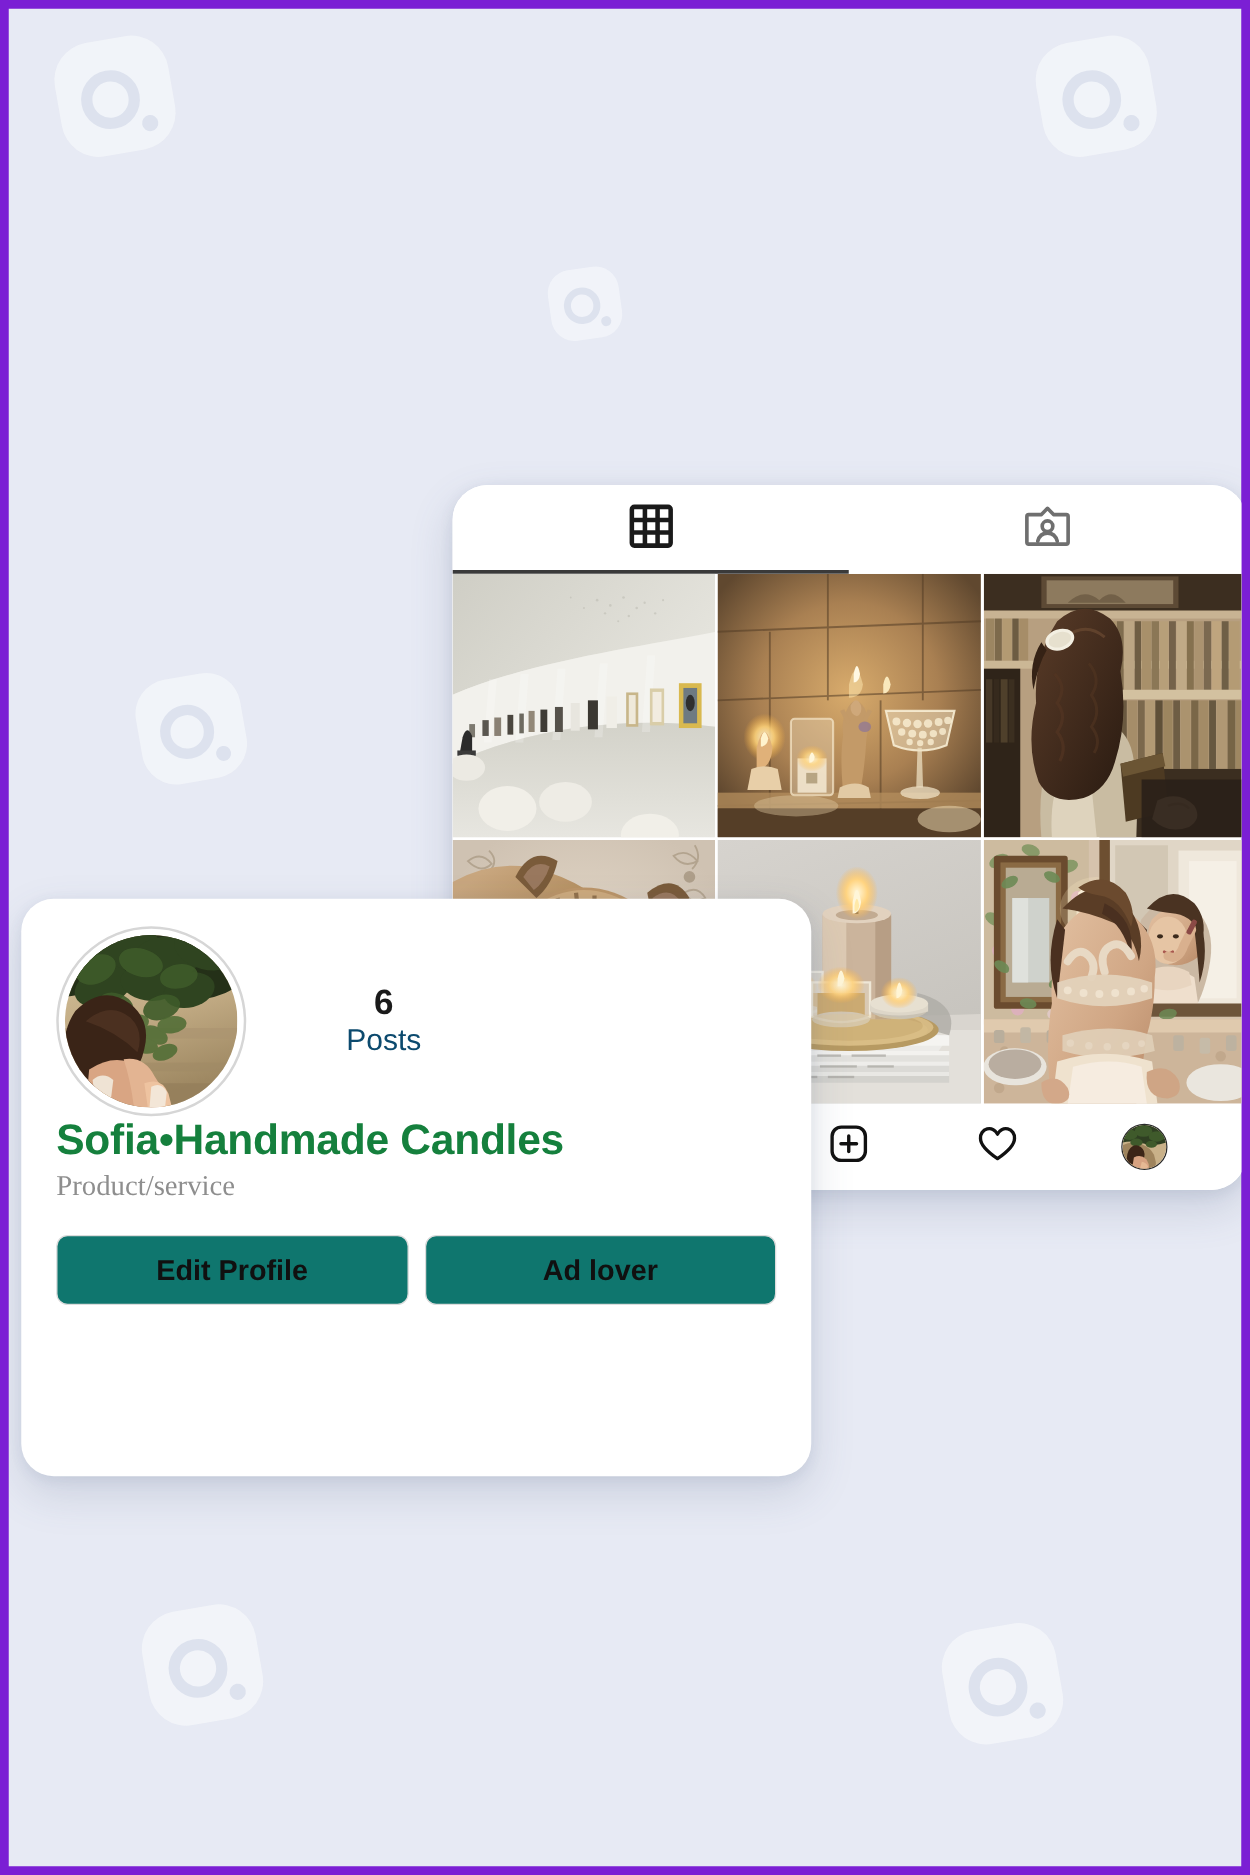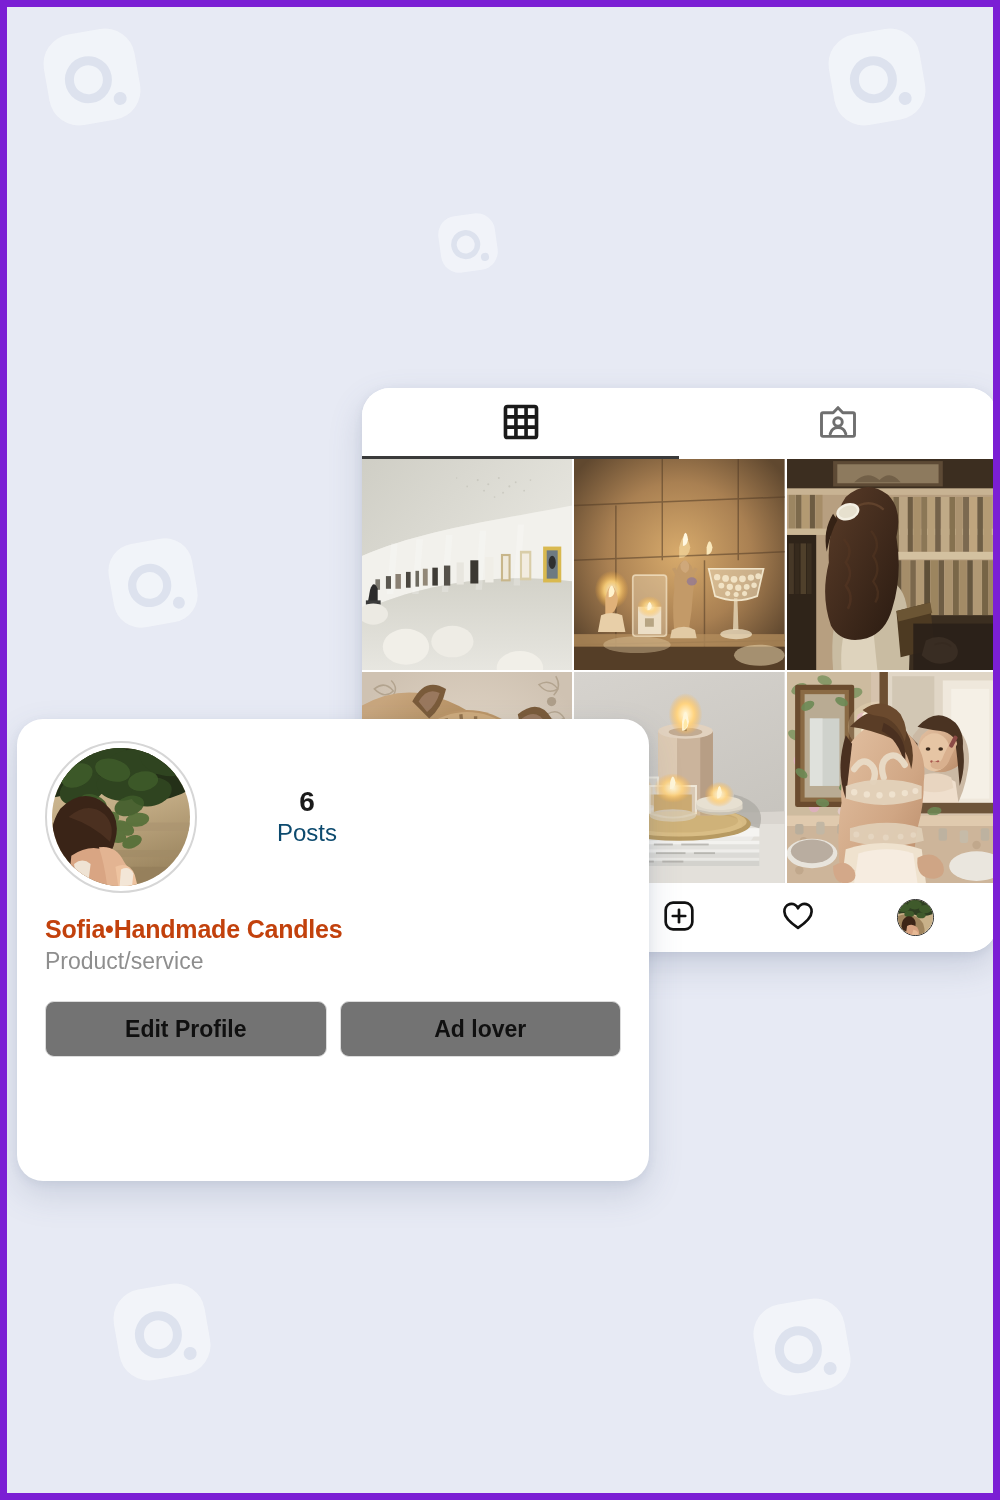--- a/index.html
+++ b/index.html
@@ -159,48 +159,48 @@
     color: #1a1a1a;
     line-height: 1.15;
   }
   .stat-label {
     font-size: 24px;
     color: #0c4a6e;
     line-height: 1.25;
   }
 
   .display-name {
-    margin-top: 22px;
-    font-size: 25px;
+    font-size: 34px;
     font-weight: bold;
-    color: #c2410c;
+    color: #15803d;
     letter-spacing: -0.2px;
   }
   .category {
     margin-top: 4px;
     font-size: 23px;
     color: #8e8e8e;
+    font-family: Liberation Serif, serif;
   }
   .bio-line {
     font-size: 23px;
     color: #1a1a1a;
     line-height: 1.32;
   }
 
   .btn-row {
     display: flex;
     gap: 13px;
     margin-top: 26px;
   }
   .pill-btn {
     flex: 1;
     height: 56px;
     border: 1px solid #dcdcdc;
     border-radius: 9px;
-    background: #737373;
+    background: #0f766e;
     font-family: "Liberation Sans", sans-serif;
     font-size: 23px;
     font-weight: bold;
     color: #101010;
     cursor: pointer;
     display: flex;
     align-items: center;
     justify-content: center;
   }
 </style>

